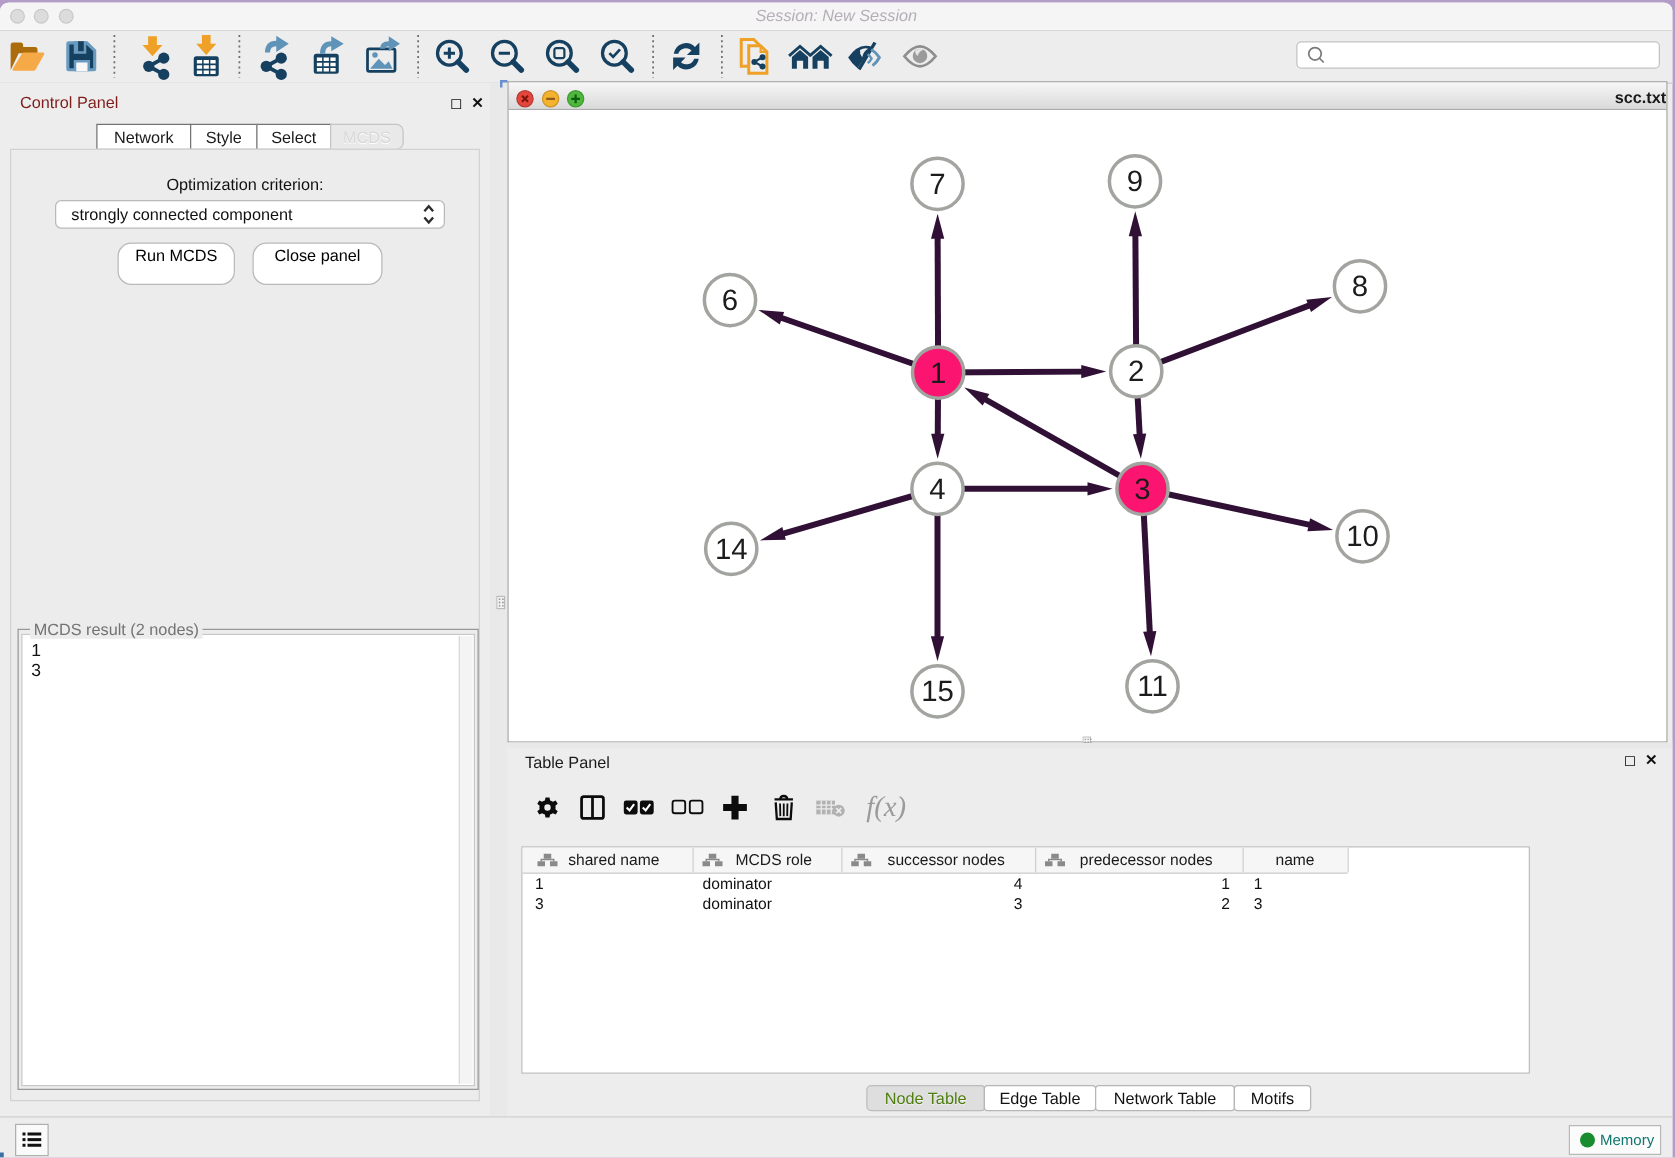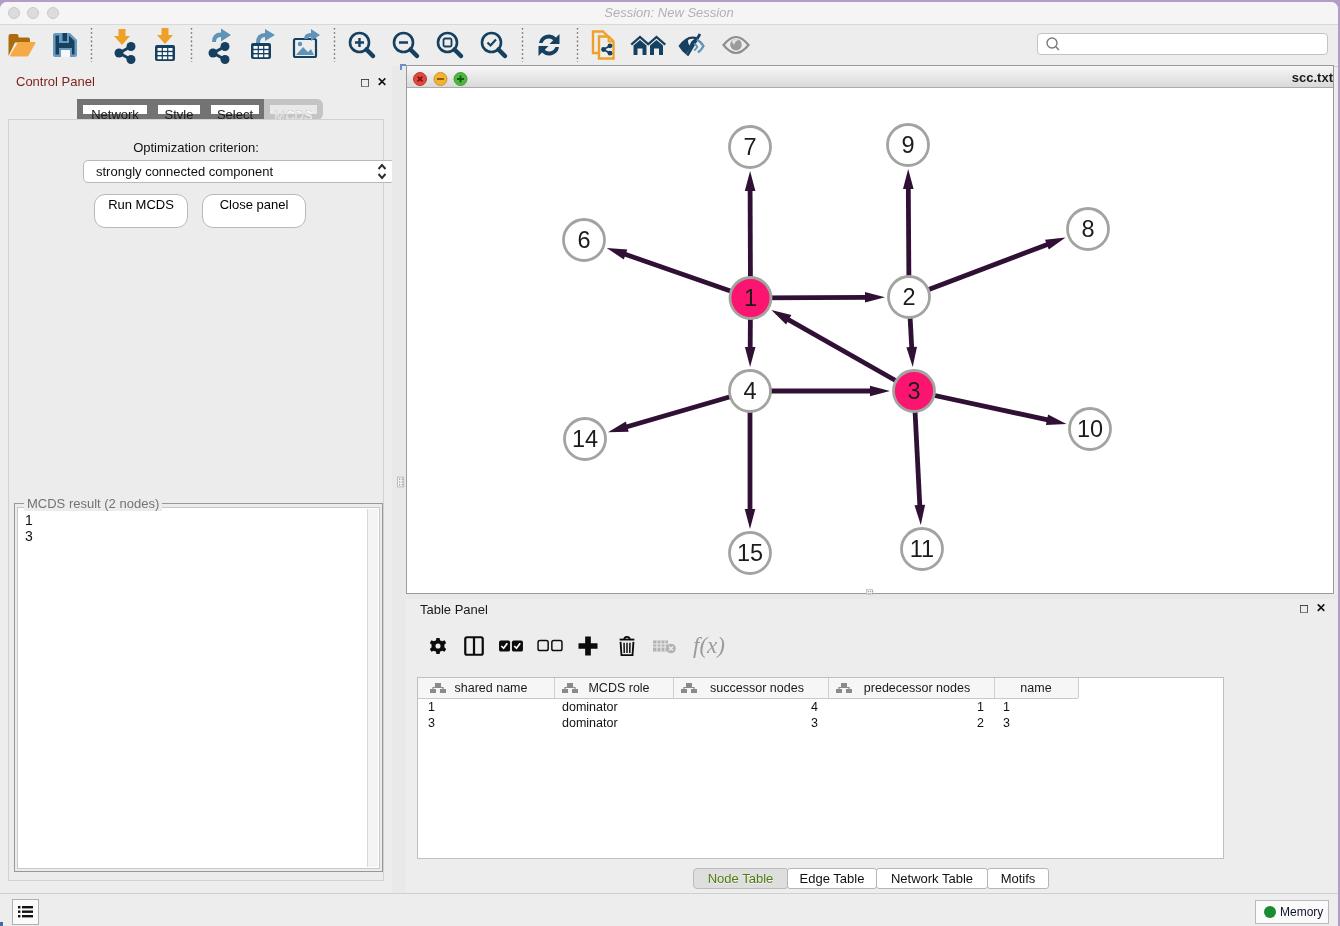--- a/index.html
+++ b/index.html
@@ -8,24 +8,24 @@
   #win{position:absolute;left:0;top:2px;width:1338px;height:924px;background:#ededed;border-radius:7px 7px 0 0;overflow:hidden;}
   #titlebar{position:absolute;left:0;top:0;width:100%;height:22px;background:#f6f5f6;border-bottom:1px solid #d8d8d8;}
   .tl{position:absolute;top:5px;width:12px;height:12px;border-radius:50%;background:#dcdcdc;border:1px solid #c9c9c9;box-sizing:border-box;}
   #wtitle{position:absolute;top:3px;left:0;width:100%;text-align:center;font-size:13px;color:#b4aeb6;font-style:italic;}
   #toolbar{position:absolute;left:0;top:23px;width:100%;height:41px;background:#ededed;border-bottom:1px solid #cccccc;}
   #searchbox{position:absolute;left:1037px;top:31px;width:289px;height:20px;background:#fff;border:1px solid #c3c3c3;border-radius:4px;}
   
   #cpanel{position:absolute;left:0;top:64px;width:392px;height:827px;background:#ededed;}
   #cphead{position:absolute;left:16px;top:8px;font-size:13px;color:#7f1d1d;}
   .panebtn{position:absolute;top:9px;font-size:12px;color:#111;}
-  .tab{position:absolute;top:33px;height:21px;background:#fff;border:6px solid #737373;box-sizing:border-box;font-size:13px;color:#1a1a1a;text-align:center;line-height:20px;}
+  .tab{position:absolute;top:33px;height:21px;background:#fff;border:1px solid #737373;box-sizing:border-box;font-size:13px;color:#1a1a1a;text-align:center;line-height:20px;}
   #tabcontent{position:absolute;left:8px;top:53px;width:376px;height:762px;background:#ececec;border:1px solid #d2d2d2;box-sizing:border-box;}
   #optlabel{position:absolute;left:0;top:74px;width:100%;text-align:center;font-size:13px;color:#111;}
-  #dropdown{position:absolute;left:44px;top:94px;width:312px;height:23px;background:#fff;border:1px solid #b9b9b9;border-radius:5px;box-sizing:border-box;font-size:13px;color:#111;line-height:21px;padding-left:12px;margin-left:39px;}
+  #dropdown{position:absolute;left:44px;top:94px;width:312px;height:23px;background:#fff;border:1px solid #b9b9b9;border-radius:5px;box-sizing:border-box;font-size:13px;color:#111;line-height:21px;padding-left:12px;}
   .btn{position:absolute;top:128px;height:34px;background:#fff;border:1px solid #b9b9b9;border-radius:11px;box-sizing:border-box;font-size:13px;color:#000000;text-align:center;line-height:20px;}
   #mcdsgroup{position:absolute;left:14px;top:437px;width:367px;height:367px;border:1px solid #989898;}
   #mcdslabel{position:absolute;left:9px;top:-8px;background:#ececec;padding:0 3px;font-size:13px;color:#737373;}
   #mcdsinner{position:absolute;left:2px;top:3px;width:361px;height:360px;background:#fff;border:1px solid #c8c8c8;}
   #mcdstext{position:absolute;left:7px;top:4px;font-size:14px;color:#111;line-height:16px;}
   #mcdssb{position:absolute;right:1px;top:1px;width:10px;height:358px;background:#f4f4f4;border-left:1px solid #d8d8d8;}
   
   #gap-v{position:absolute;left:392px;top:64px;width:14px;height:827px;background:#e9e9e9;}
   #netwin{position:absolute;left:406px;top:63px;width:928px;height:529px;border:1px solid #9a9a9a;box-sizing:border-box;background:#fff;}
   #nettitle{position:absolute;left:0;top:0;width:100%;height:21px;background:linear-gradient(#f7f7f7,#d9d9d9);border-bottom:1px solid #ababab;}
@@ -34,21 +34,21 @@
   
   #gap-h{position:absolute;left:406px;top:592px;width:932px;height:5px;background:#e9e9e9;}
   #tpanel{position:absolute;left:406px;top:597px;width:932px;height:294px;background:#ededed;}
   #tphead{position:absolute;left:14px;top:3px;font-size:13px;color:#1a1a1a;}
   #ttoolbar{position:absolute;left:11px;top:24px;width:910px;height:40px;}
   #ttable{position:absolute;left:11px;top:78px;width:807px;height:182px;background:#fff;border:1px solid #bfbfbf;box-sizing:border-box;}
   .ttab{position:absolute;top:269px;height:21px;background:#fff;border:1px solid #b6b6b6;box-sizing:border-box;font-size:13px;color:#111;text-align:center;line-height:19px;border-radius:3px;}
   
   #statusbar{position:absolute;left:0;top:891px;width:1338px;height:33px;background:#ededed;border-top:1px solid #d0d0d0;}
   #listbtn{position:absolute;left:12px;top:5px;width:27px;height:26px;background:#fafafa;border:1px solid #b0b0b0;box-sizing:border-box;}
-  #membtn{position:absolute;right:9px;top:6px;width:74px;height:24px;background:#fbfbfb;border:1px solid #b9b9b9;box-sizing:border-box;font-size:12px;color:#0f172a;}
+  #membtn{position:absolute;right:9px;top:6px;width:74px;height:24px;background:#fbfbfb;border:1px solid #b9b9b9;box-sizing:border-box;font-size:12px;color:#0f766e;}
 </style>
 </head>
 <body>
 <div id="win">
   <div id="titlebar">
     <div class="tl" style="left:8px;"></div>
     <div class="tl" style="left:27px;"></div>
     <div class="tl" style="left:47px;"></div>
     <div id="wtitle">Session: New Session</div>
   </div>

